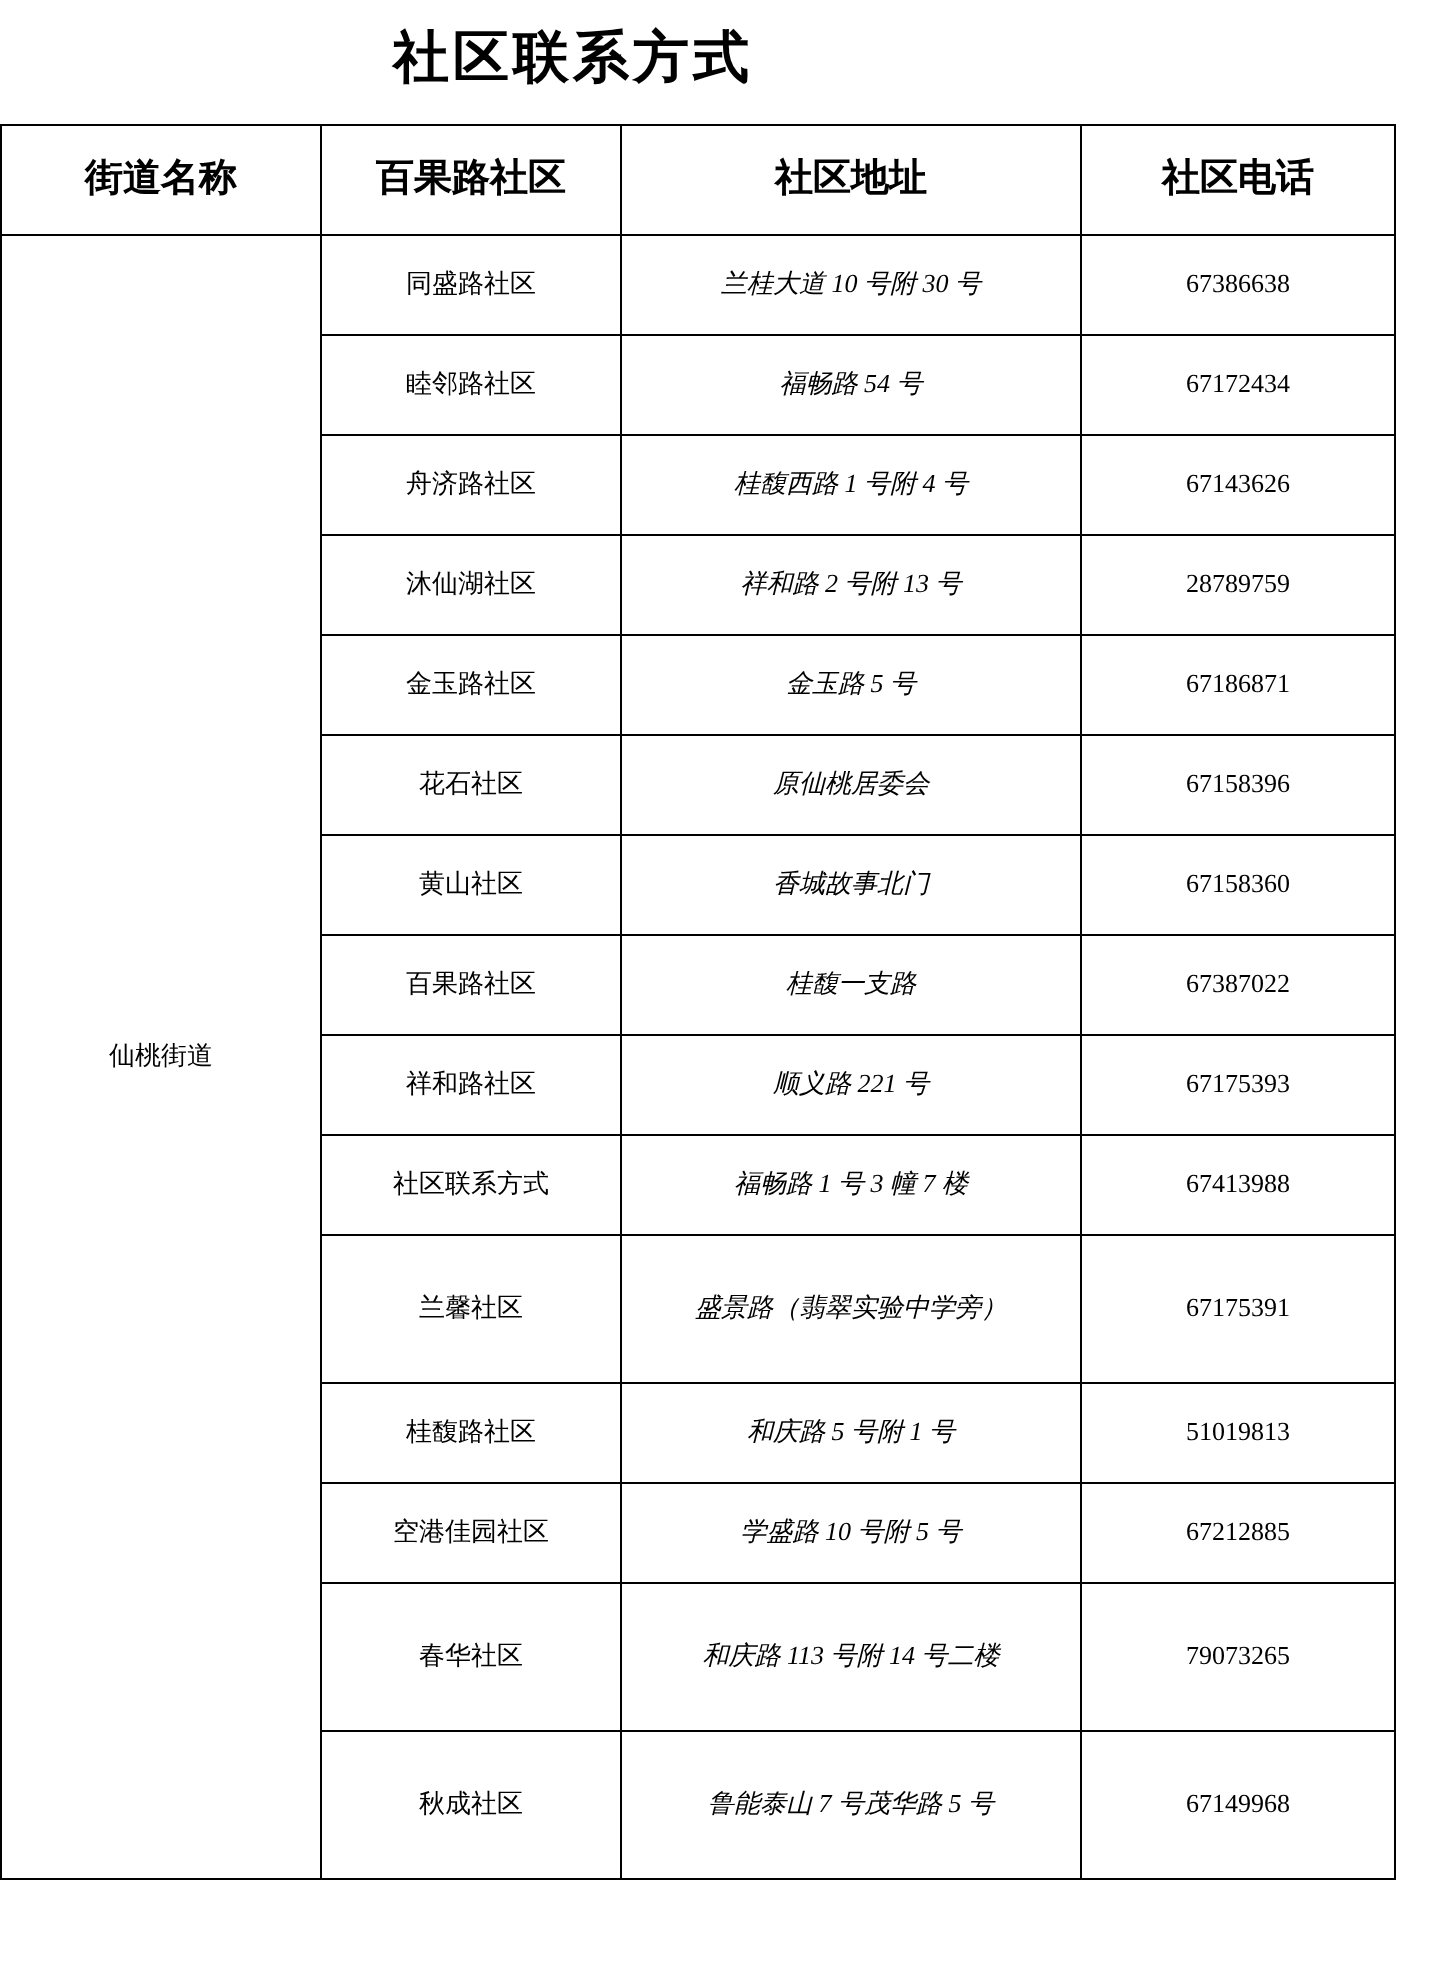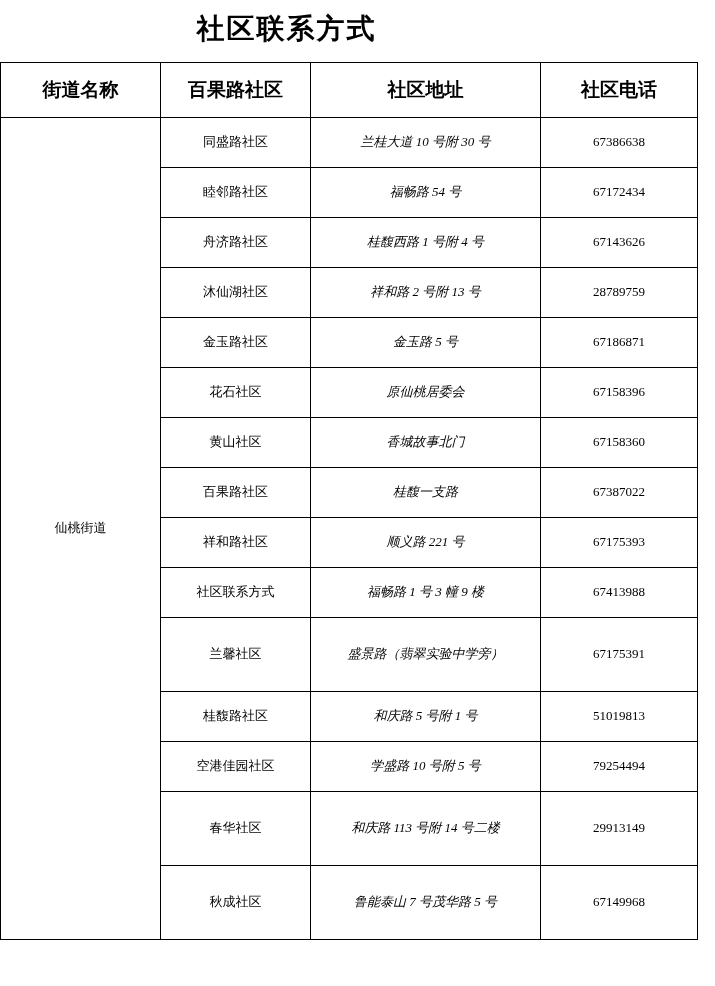--- a/index.html
+++ b/index.html
@@ -125,42 +125,42 @@
         <td class="row-addr">桂馥一支路</td>
         <td class="row-phone">67387022</td>
       </tr>
       <tr class="data-row">
         <td class="row-name">祥和路社区</td>
         <td class="row-addr">顺义路 221 号</td>
         <td class="row-phone">67175393</td>
       </tr>
       <tr class="data-row">
         <td class="row-name">社区联系方式</td>
-        <td class="row-addr">福畅路 1 号 3 幢 9 楼</td>
+        <td class="row-addr">福畅路 1 号 3 幢 7 楼</td>
         <td class="row-phone">67413988</td>
       </tr>
       <tr class="tall-row">
         <td class="row-name">兰馨社区</td>
         <td class="row-addr">盛景路（翡翠实验中学旁）</td>
         <td class="row-phone">67175391</td>
       </tr>
       <tr class="data-row">
         <td class="row-name">桂馥路社区</td>
         <td class="row-addr">和庆路 5 号附 1 号</td>
         <td class="row-phone">51019813</td>
       </tr>
       <tr class="data-row">
         <td class="row-name">空港佳园社区</td>
         <td class="row-addr">学盛路 10 号附 5 号</td>
-        <td class="row-phone">79254494</td>
+        <td class="row-phone">67212885</td>
       </tr>
       <tr class="tall-row">
         <td class="row-name">春华社区</td>
         <td class="row-addr">和庆路 113 号附 14 号二楼</td>
-        <td class="row-phone">29913149</td>
+        <td class="row-phone">79073265</td>
       </tr>
       <tr class="tall-row">
         <td class="row-name">秋成社区</td>
         <td class="row-addr">鲁能泰山 7 号茂华路 5 号</td>
         <td class="row-phone">67149968</td>
       </tr>
     </tbody>
   </table>
 
 </div>

